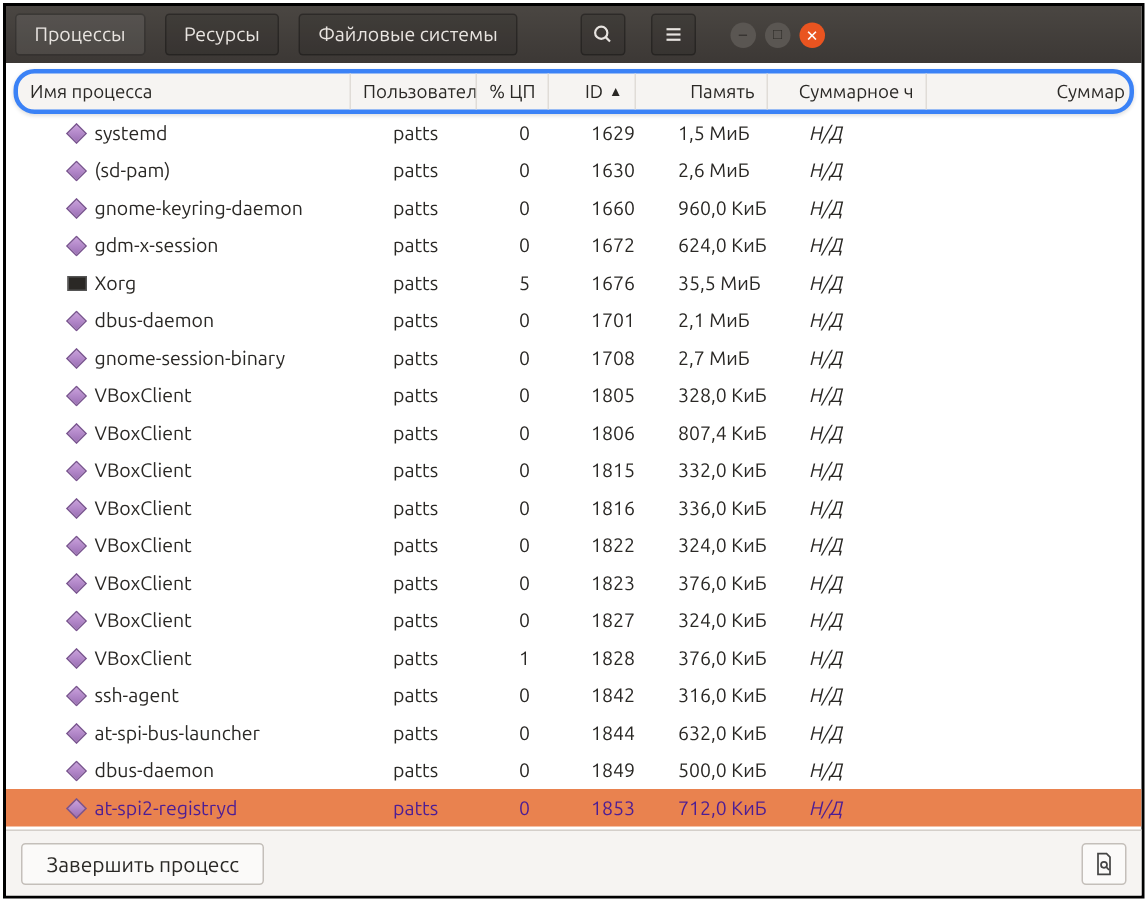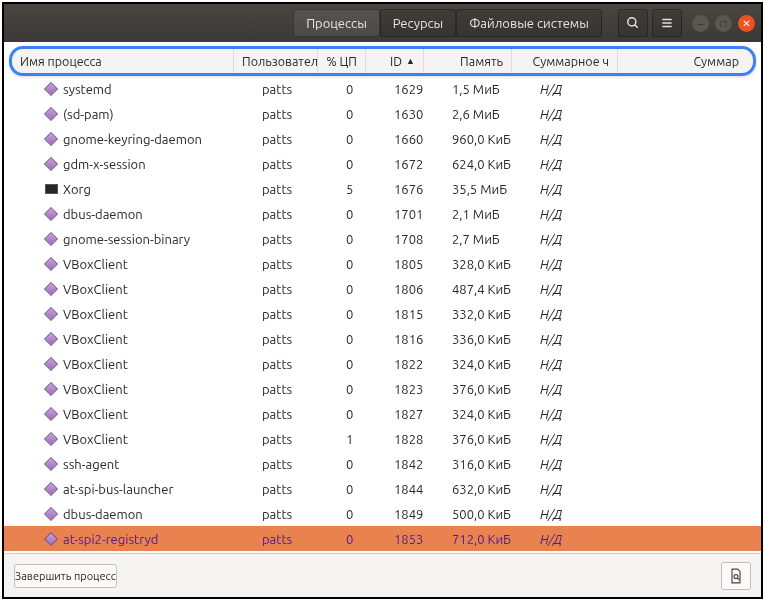--- a/index.html
+++ b/index.html
@@ -5,23 +5,23 @@
 * { margin: 0; padding: 0; box-sizing: border-box; font-family: Ubuntu, "Segoe UI", sans-serif; }
 body { width: 765px; height: 601px; background: #fff; overflow: hidden; }
 
 .window { border: 2px solid #000; width: 761px; height: 597px; margin: 2px; background: #fff; display: flex; flex-direction: column; }
 
 .titlebar {
   height: 38px;
   background: linear-gradient(#4a4642, #3c3835);
   display: flex;
   align-items: center;
-  justify-content: flex-end;
+  justify-content: flex-start;
   padding: 0 6px;
-  gap: 0;
+  gap: 13px;
 }
 .tabbtn {
   background: rgba(0,0,0,0.1);
   border: 1px solid rgba(0,0,0,0.3);
   color: #e8e4e0;
   font-size: 13px;
   padding: 6px 12px;
   border-radius: 3px;
   cursor: pointer;
 }
@@ -68,21 +68,21 @@
 }
 .hcell:last-child { border-right: none; }
 .sort-arrow { margin-left: 4px; font-size: 9px; }
 
 .c-name { width: 222px; }
 .c-user { width: 84px; }
 .c-cpu  { width: 48px; justify-content: flex-end; }
 .c-id   { width: 58px; justify-content: flex-end; }
 .c-mem  { width: 88px; justify-content: flex-end; }
 .c-sum1 { width: 106px; justify-content: flex-end; }
-.c-sum2 { flex: 1; justify-content: flex-end; padding-right: 14px; }
+.c-sum2 { flex: 1; justify-content: flex-end; padding-right: 3px; }
 
 .table-body {
   flex: 1;
   overflow: hidden;
   font-size: 13px;
   color: #2a2825;
 }
 .row {
   display: flex;
   height: 25px;
@@ -117,22 +117,22 @@
   background: #f6f4f2;
   display: flex;
   align-items: center;
   padding: 0 10px;
   justify-content: space-between;
 }
 .endbtn {
   background: #fbfaf9;
   border: 1px solid #c4bfba;
   border-radius: 3px;
-  padding: 5px 0;
-  font-size: 11px;
+  padding: 5px 16px;
+  font-size: 14px;
   color: #2a2825;
   cursor: pointer;
 }
 .footericon {
   width: 30px; height: 28px;
   border: 1px solid #c4bfba;
   border-radius: 3px;
   background: #fbfaf9;
   display: flex; align-items: center; justify-content: center;
   cursor: pointer;
@@ -297,21 +297,21 @@
       <div class="row">
         <div class="cell c-name">
           <span class="pic">
             <span class="diamond"></span>
           </span>
           <span>VBoxClient</span>
         </div>
         <div class="cell c-user">patts</div>
         <div class="cell c-cpu">0</div>
         <div class="cell c-id">1806</div>
-        <div class="cell c-mem">487,4 КиБ</div>
+        <div class="cell c-mem">807,4 КиБ</div>
         <div class="cell c-sum1 italic">Н/Д</div>
         <div class="cell c-sum2"></div>
       </div>
       <div class="row">
         <div class="cell c-name">
           <span class="pic">
             <span class="diamond"></span>
           </span>
           <span>VBoxClient</span>
         </div>

